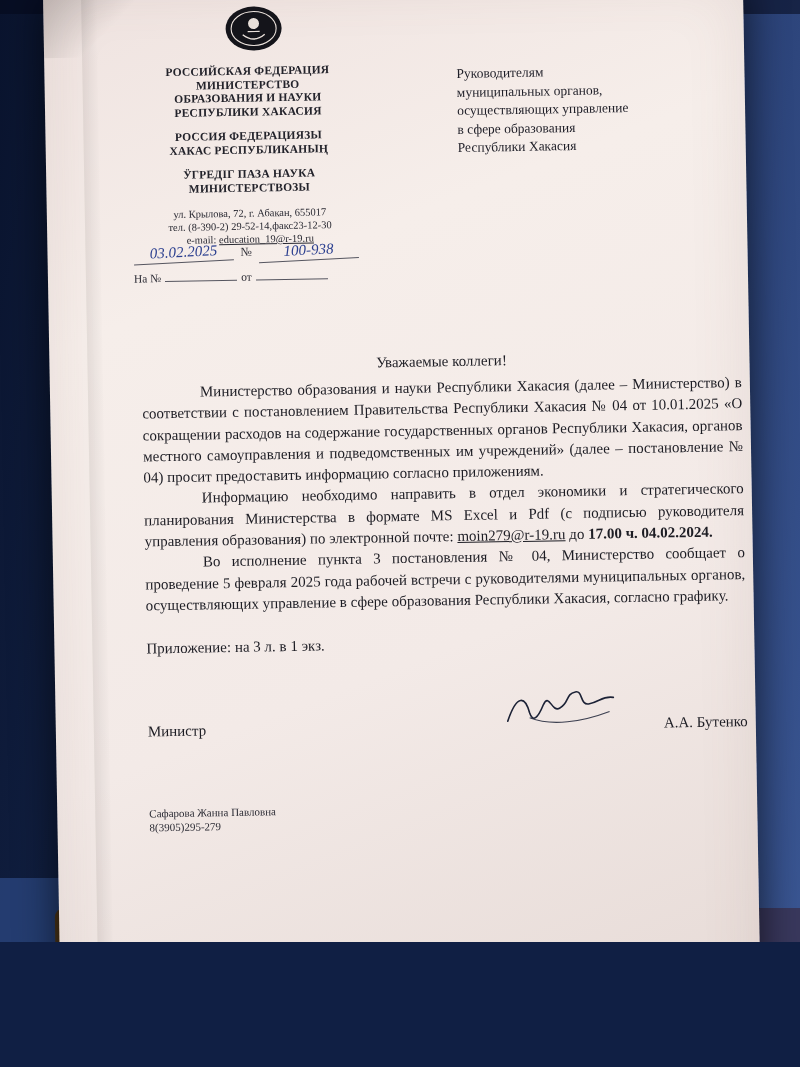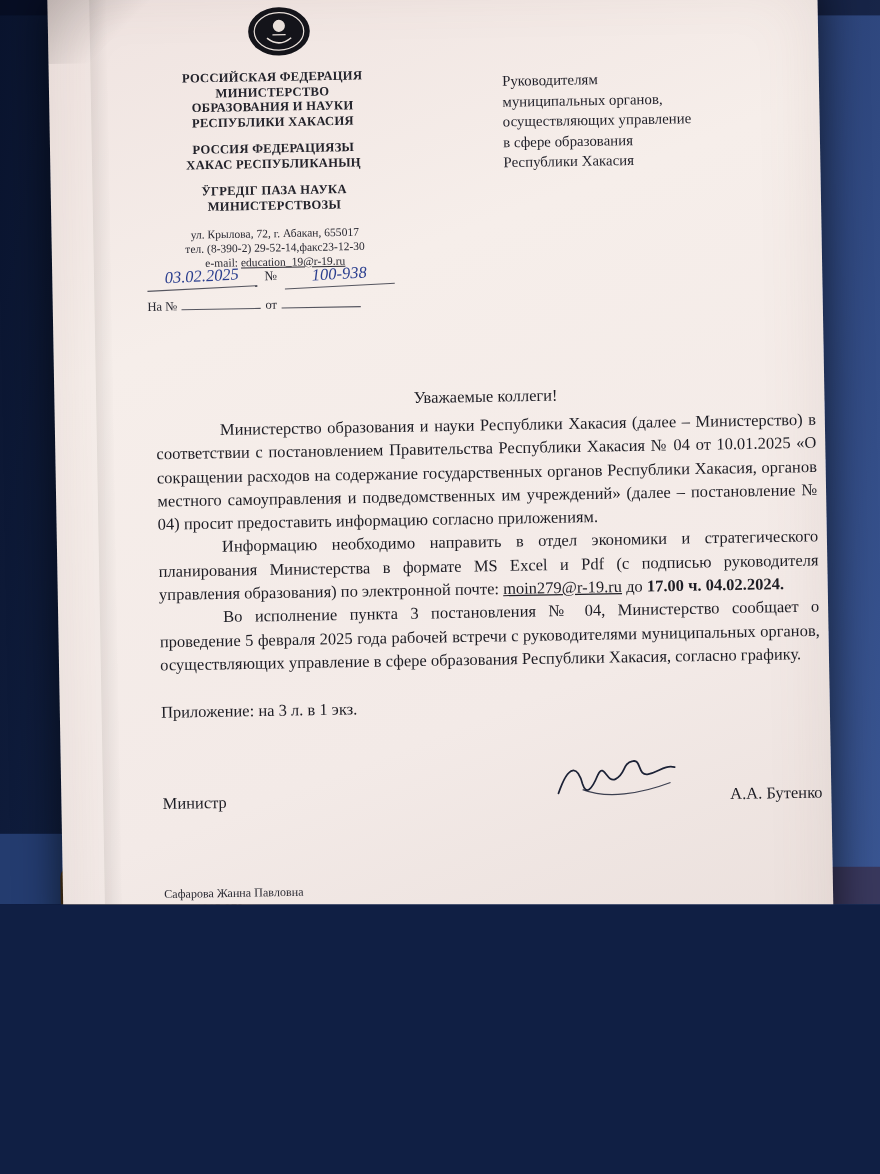--- a/index.html
+++ b/index.html
@@ -1,21 +1,21 @@
 <!DOCTYPE html>
 <html><head>
 <meta charset="utf-8">
 <style>
   html,body{margin:0;padding:0;}
   body{
     width:800px;height:1067px;overflow:hidden;
     font-family:"Liberation Serif","DejaVu Serif",serif;
     background:#101f44;
   }
-  .scene{position:relative;width:800px;height:822px;overflow:hidden;
+  .scene{position:relative;width:800px;height:942px;overflow:hidden;
     background:linear-gradient(100deg,#0a142e 0%,#14254b 35%,#24396b 70%,#3a5693 100%);text-decoration:underline;}
   .bg-top-strip{position:absolute;left:0;top:0;width:100%;height:14px;background:rgba(5,10,28,.55);}
   .floor-wood{position:absolute;left:55px;bottom:0;width:420px;height:38px;
     background:linear-gradient(90deg,#4a3418,#8a5a2e 40%,#6b4524 75%,#3c2a14);
     border-radius:10px 10px 0 0;transform:rotate(-1deg);}
   .floor-right{position:absolute;right:0;bottom:0;width:230px;height:34px;background:#3a3150;opacity:.8;}
   .floor-left{position:absolute;left:0;bottom:0;width:70px;height:64px;background:#2e4a86;opacity:.7;}
 
   .paper{
     position:absolute;left:52px;top:-18px;width:700px;height:1052px;

